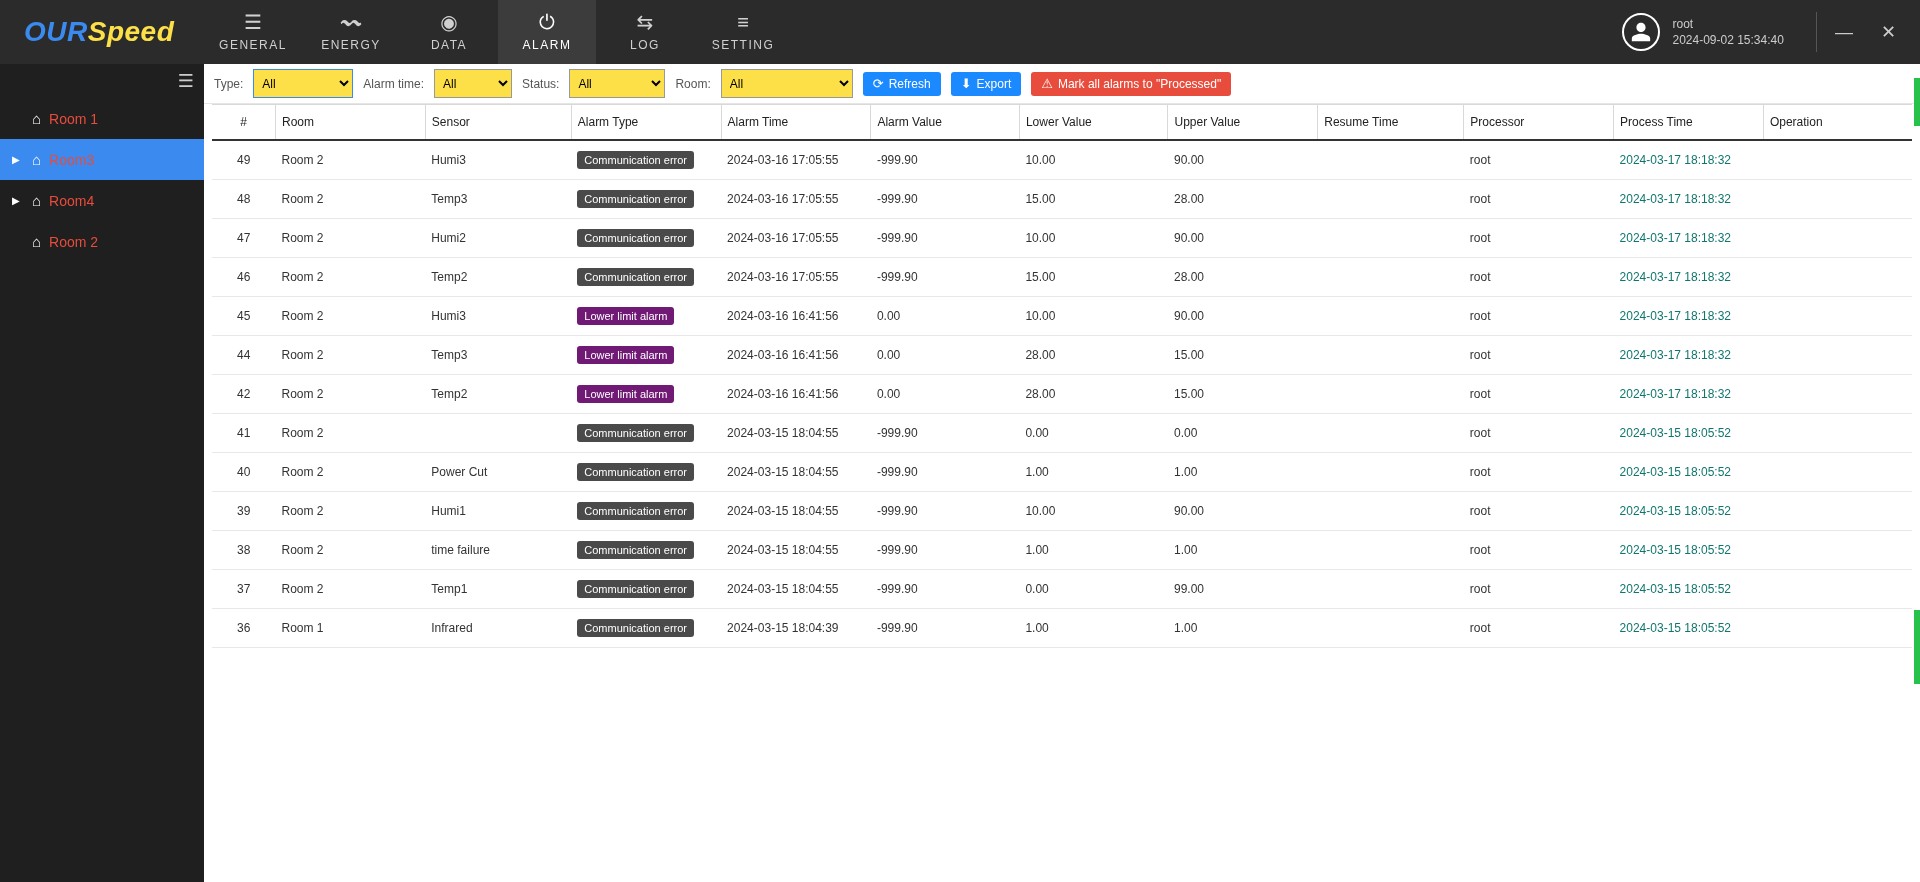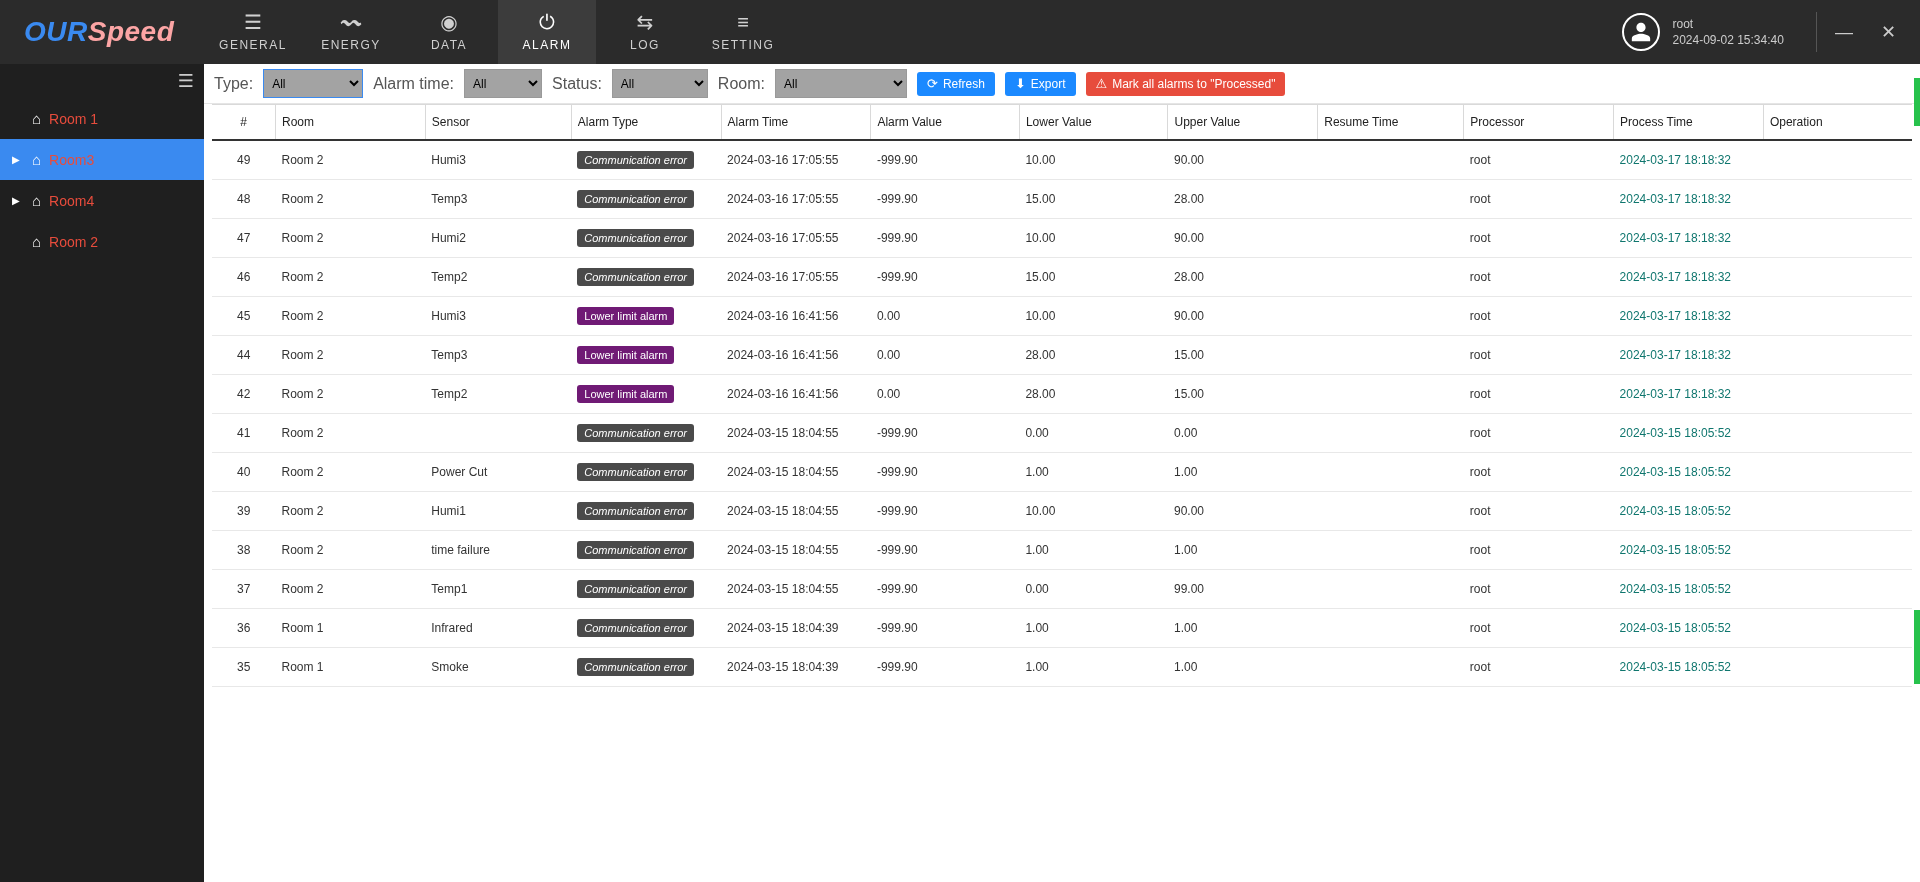--- a/index.html
+++ b/index.html
@@ -3,21 +3,21 @@
 <meta charset="utf-8">
 <style>
   * { box-sizing: border-box; margin: 0; padding: 0; }
   body { font-family: Arial, sans-serif; font-size: 13px; color: #333; background: #fff; overflow: hidden; }
   .app { width: 1920px; height: 882px; display: flex; flex-direction: column; }
 
   
   .topbar { height: 64px; background: #2b2b2b; display: flex; align-items: stretch; color: #fff; }
   .brand { width: 204px; display: flex; align-items: center; padding-left: 24px; font-size: 28px; font-weight: bold; font-style: italic; letter-spacing: 0.5px; }
   .brand .b1 { color: #3a8af0; }
-  .brand .b2 { color: #fca5a5; }
+  .brand .b2 { color: #fde047; }
   .navtabs { display: flex; }
   .navtab { width: 98px; display: flex; flex-direction: column; align-items: center; justify-content: center; gap: 6px; color: #d0d0d0; cursor: pointer; }
   .navtab.active { background: #3c3c3c; color: #fff; }
   .navtab .icon { font-size: 20px; line-height: 1; }
   .navtab .label { font-size: 12px; letter-spacing: 1.5px; }
   .top-spacer { flex: 1; }
   .userarea { display: flex; align-items: center; gap: 12px; padding-right: 20px; }
   .avatar { width: 38px; height: 38px; border-radius: 50%; border: 2px solid #fff; display: flex; align-items: center; justify-content: center; background: #2b2b2b; }
   .avatar svg { width: 22px; height: 22px; fill: #fff; }
   .userinfo { font-size: 12px; color: #ccc; display: flex; flex-direction: column; gap: 2px; }
@@ -31,38 +31,38 @@
   .sblist { padding-top: 34px; }
   .sbitem { display: flex; align-items: center; gap: 8px; padding: 12px 10px 12px 26px; cursor: pointer; color: #e74c3c; font-size: 14px; }
   .sbitem.active { background: #3a8af0; color: #e74c3c; }
   .sbitem .caret { width: 10px; color: #fff; font-size: 10px; margin-left: -14px; margin-right: 2px; }
   .sbitem .home { color: #fff; font-size: 15px; }
 
   .main { flex: 1; display: flex; flex-direction: column; min-width: 0; background: #fff; }
 
   
   .filterbar { height: 40px; display: flex; align-items: center; gap: 10px; padding: 0 10px; background: #fff; border-bottom: 1px solid #e5e5e5; }
-  .filterbar label { font-size: 16px; color: #555; text-align: center; }
-  .filterbar select { height: 29px; font-size: 12px; border: 1px solid #999; background: #a3a3a3; padding: 0 4px; }
+  .filterbar label { font-size: 12px; color: #555; text-align: center; }
+  .filterbar select { height: 29px; font-size: 12px; border: 1px solid #999; background: #fde047; padding: 0 4px; }
   .filterbar select.highlight { border: 1px solid #3a8af0; }
   .btn { height: 24px; border: none; border-radius: 3px; padding: 0 10px; color: #fff; font-size: 12px; cursor: pointer; display: inline-flex; align-items: center; gap: 5px; }
   .btn.blue { background: #1b89ff; }
   .btn.red { background: #e74c3c; }
   .btn .ic { font-size: 13px; }
 
   
   .tablewrap { flex: 1; overflow: auto; padding: 0 8px 0 8px; }
   table { width: 100%; border-collapse: collapse; table-layout: fixed; font-size: 12px; }
   thead th { text-align: left; padding: 10px 6px; font-weight: normal; color: #222; border-bottom: 2px solid #333; background: #fff; border-top: 1px solid #d9d9d9; }
   thead th:first-child { text-align: center; }
   thead th + th { border-left: 1px solid #d9d9d9; margin-left: 8px; }
   tbody td { padding: 10px 6px; border-bottom: 1px solid #e8e8e8; color: #333; }
   tbody td.center { text-align: center; }
   .tag { display: inline-block; padding: 3px 7px; border-radius: 3px; color: #fff; font-size: 11px; }
-  .tag.dark { background: #4a4a4a; font-style: italic; }
+  .tag.dark { background: #4a4a4a; }
   .tag.red { background: #701a75; }
   .green { color: #0f766e; }
 
   
   .raccent { position: fixed; right: 0; width: 6px; background: #27c24c; }
   .r1 { top: 78px; height: 48px; }
   .r2 { top: 610px; height: 74px; }
 
   
   col.c-idx { width: 50px; }
@@ -390,34 +390,20 @@
                 <td><span class="tag dark">Communication error</span></td>
                 <td>2024-03-15 18:04:39</td>
                 <td>-999.90</td>
                 <td>1.00</td>
                 <td>1.00</td>
                 <td></td>
                 <td>root</td>
                 <td class="green">2024-03-15 18:05:52</td>
                 <td></td>
               </tr>
-              <tr>
-                <td class="center">35</td>
-                <td>Room 1</td>
-                <td>Smoke</td>
-                <td><span class="tag dark">Communication error</span></td>
-                <td>2024-03-15 18:04:39</td>
-                <td>-999.90</td>
-                <td>1.00</td>
-                <td>1.00</td>
-                <td></td>
-                <td>root</td>
-                <td class="green">2024-03-15 18:05:52</td>
-                <td></td>
-              </tr>
             </tbody>
         </table>
       </div>
     </div>
   </div>
 </div>
 
 <div class="raccent r1"></div>
 <div class="raccent r2"></div>
 

